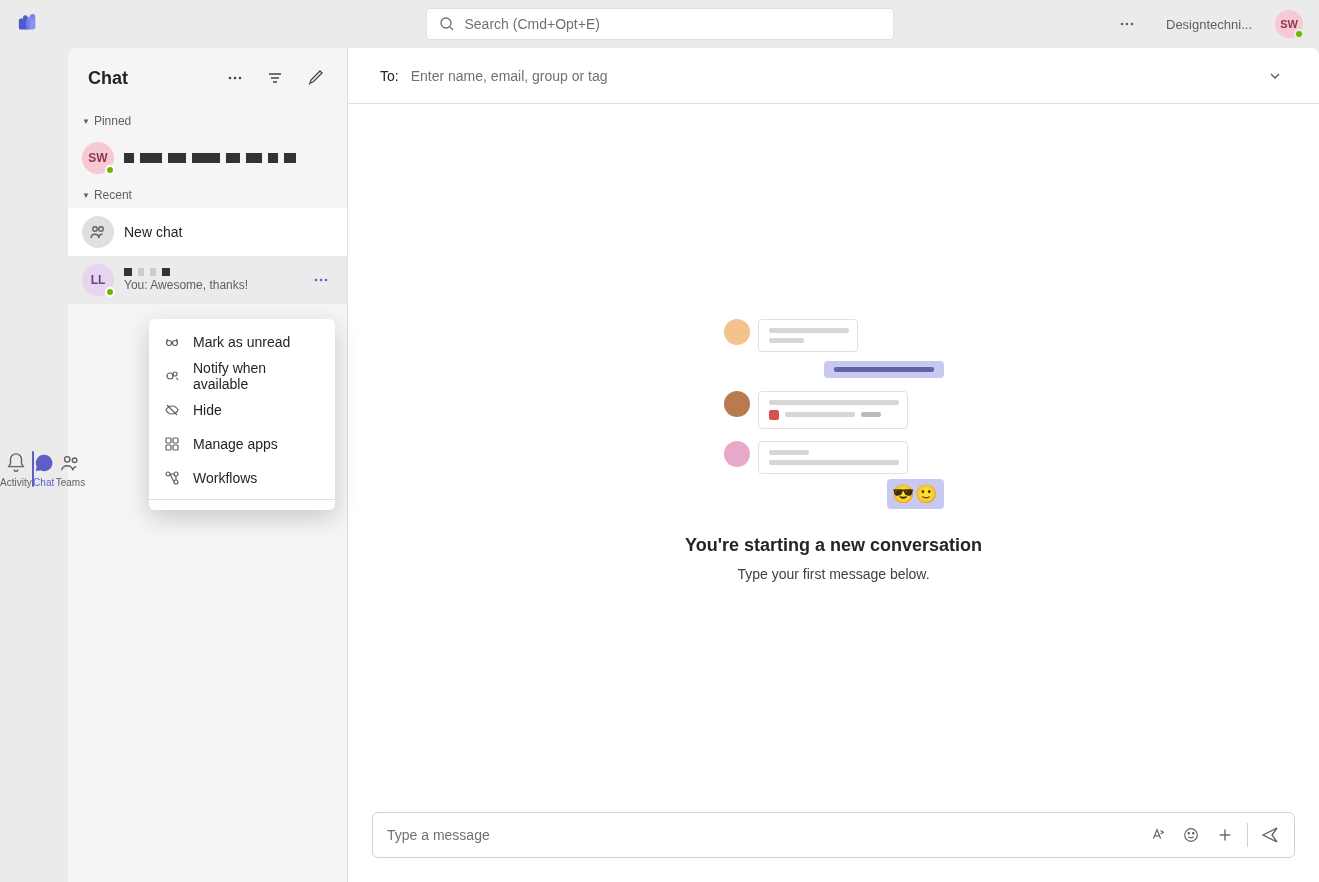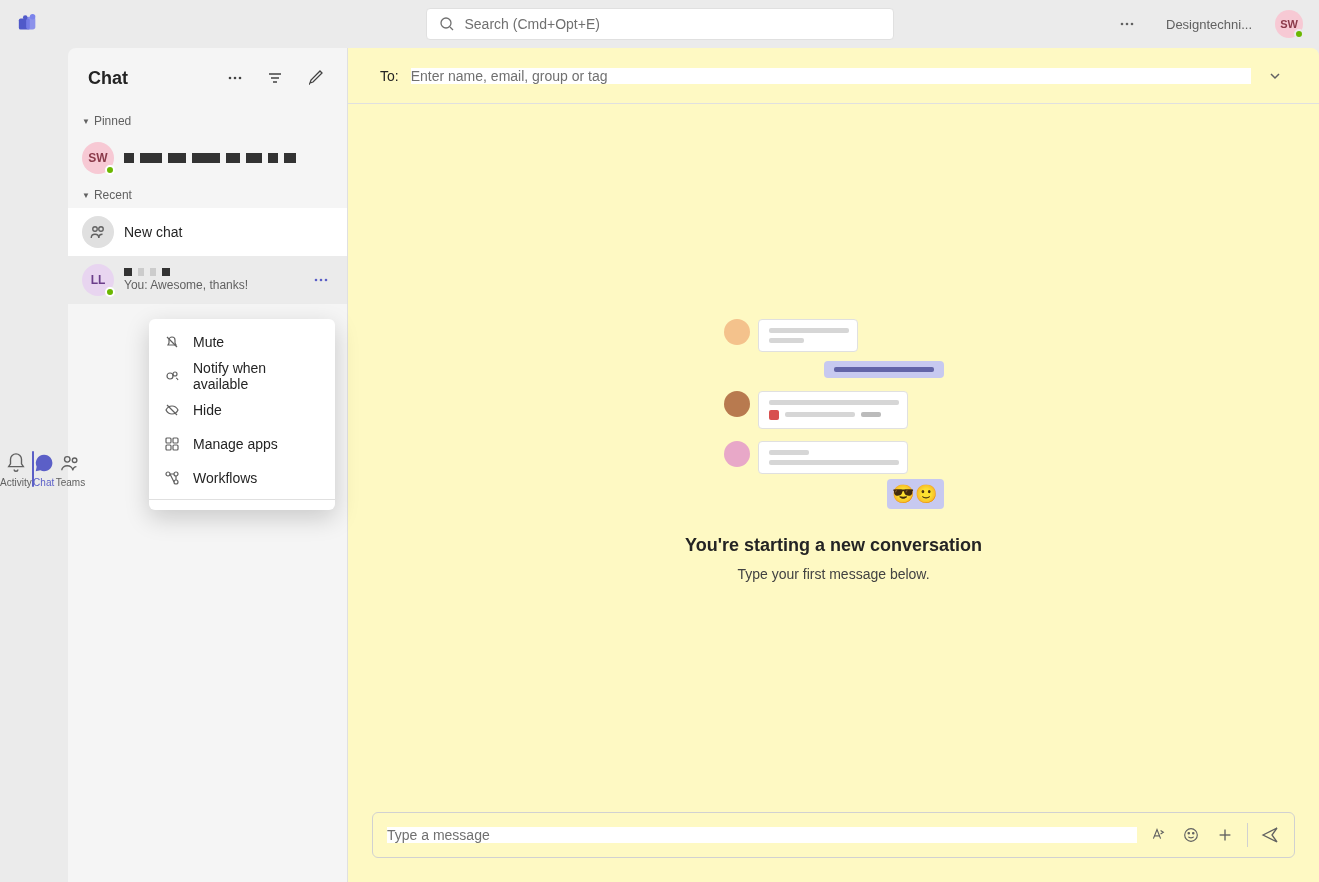--- a/index.html
+++ b/index.html
@@ -171,21 +171,21 @@
   gap: 12px;
   cursor: pointer;
   font-size: 14px; color: #242424;
 }
 .context-sep { height: 1px; background: #e0e0e0; margin: 4px 0; }
 .ctx-icon { width: 18px; height: 18px; display: flex; align-items: center; justify-content: center; color: #616161; flex-shrink: 0; }
 
 
 .content {
   flex: 1;
-  background: #fef9c3;
+  background: #ffffff;
   border-top-right-radius: 8px;
   display: flex; flex-direction: column;
   min-width: 0;
 }
 .compose-to {
   height: 56px;
   border-bottom: 1px solid #e0e0e0;
   display: flex; align-items: center;
   padding: 0 32px;
   gap: 12px;
@@ -502,25 +502,27 @@
         </div>
       </div>
     </div>
   </div>
 </div>
 
 <div class="context-menu">
   <div class="context-item">
     <span class="ctx-icon">
       <svg width="16" height="16" viewBox="0 0 16 16" fill="none" stroke="currentColor" stroke-width="1.2">
-          <path d="M5 6a3 3 0 0 1 6 0v3l1 2H4l1-2V6z"></path>
-          <line x1="3" y1="3" x2="13" y2="13"></line>
+          <circle cx="5" cy="9" r="2.5"></circle>
+          <circle cx="11" cy="9" r="2.5"></circle>
+          <path d="M7.5 9h1"></path>
+          <path d="M2.5 8l1-3M13.5 8l-1-3"></path>
         </svg>
     </span>
-    <span>Mute</span>
+    <span>Mark as unread</span>
   </div>
   <div class="context-item">
     <span class="ctx-icon">
       <svg width="16" height="16" viewBox="0 0 16 16" fill="none" stroke="currentColor" stroke-width="1.2">
           <circle cx="6" cy="8" r="3"></circle>
           <circle cx="11" cy="6" r="2"></circle>
           <path d="M12 10a3 3 0 0 1 2 2"></path>
         </svg>
     </span>
     <span>Notify when available</span>

